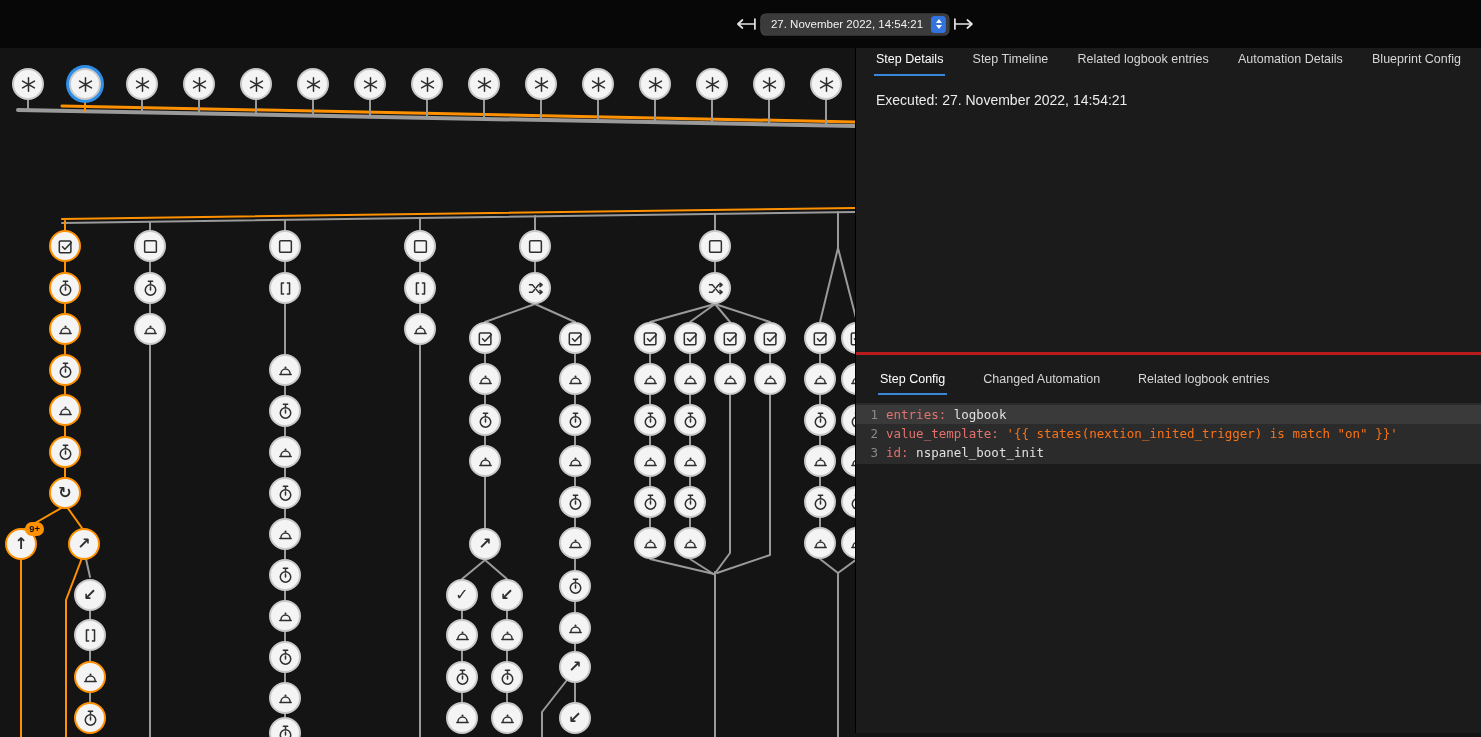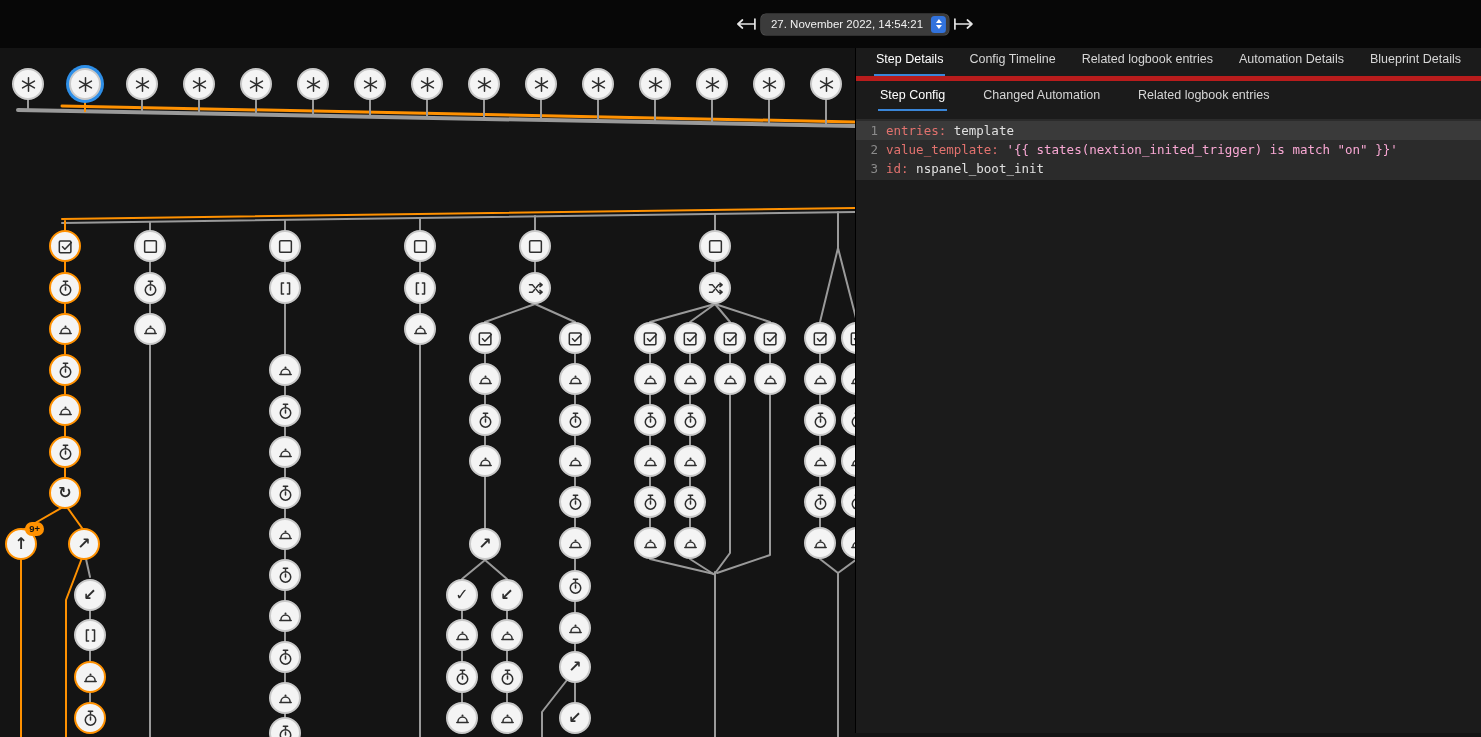--- a/index.html
+++ b/index.html
@@ -31,28 +31,28 @@
 
   
   .panel{position:absolute;left:855px;top:44px;width:626px;height:689px;background:#1b1b1b;border-left:1px solid #000;box-sizing:border-box;display:flex;flex-direction:column;z-index:5}
   .tabs{display:flex;align-items:stretch;height:32px;flex:none}
   .tabs-top{justify-content:space-between;padding:0 18px}
   .tabs-bottom{justify-content:flex-start;gap:34px;padding:0 22px;height:30px}
   .tab{display:flex;align-items:center;color:#d6d6d6;font-size:12.5px;border-bottom:2px solid transparent;padding:0 2px;cursor:pointer;white-space:nowrap}
   .tab.active{color:#fff;border-bottom-color:#3a86d8}
   .pcontent{height:276px;flex:none}
   .executed{color:#ececec;font-size:14px;padding:16px 20px}
-  .pbottom{flex:1;border-top:5px solid #b91c1c;padding-top:0}
+  .pbottom{flex:1;border-top:3px solid #b91c1c;padding-top:10px}
   .code{margin-top:8px;background:#2b2b2b;font-family:"DejaVu Sans Mono",monospace;font-size:12.5px;padding:2px 0}
   .codeline{display:flex;height:19px;line-height:19px}
   .codeline.activeline{background:#3a3a3a}
   .ln{width:22px;flex:none;text-align:right;color:#8b8b8b;padding-right:8px}
   .lc{white-space:pre}
   .tok-key{color:#e2726e}
-  .tok-str{color:#f9a8d4}
+  .tok-str{color:#f97316}
   .tok-plain{color:#e0e0e0}
 </style>
 </head>
 <body>
 
 <div class="topbar">
   <div class="tracebar">
     <button class="nav">
       <svg class="navicon" width="22" height="12" viewBox="0 0 22 12">
           <path d="M20 1v10M19 6H3M7.5 2L3 6l4.5 4"></path>
@@ -753,35 +753,38 @@
       </div>
       <div class="node active" style="left: 68px; top: 480px;">
         <span class="ticon">↗</span>
       </div>
     </div>
 </div>
 
 <div class="panel">
   <div class="tabs tabs-top" id="tabsTop">
       <div class="tab active">Step Details</div>
-      <div class="tab">Config Timeline</div>
+      <div class="tab">Step Timeline</div>
       <div class="tab">Related logbook entries</div>
       <div class="tab">Automation Details</div>
-      <div class="tab">Blueprint Details</div>
+      <div class="tab">Blueprint Config</div>
     </div>
+  <div class="pcontent">
+    <div class="executed">Executed: 27. November 2022, 14:54:21</div>
+  </div>
   <div class="pbottom">
     <div class="tabs tabs-bottom" id="tabsBottom">
         <div class="tab active">Step Config</div>
         <div class="tab">Changed Automation</div>
         <div class="tab">Related logbook entries</div>
       </div>
     <div class="code" id="code">
         <div class="codeline activeline">
           <span class="ln">1</span>
-          <span class="lc"><span class="tok-key">entries:</span><span class="tok-plain"> template</span></span>
+          <span class="lc"><span class="tok-key">entries:</span><span class="tok-plain"> logbook</span></span>
         </div>
         <div class="codeline">
           <span class="ln">2</span>
           <span class="lc"><span class="tok-key">value_template:</span><span class="tok-str"> '{{ states(nextion_inited_trigger) is match "on" }}'</span></span>
         </div>
         <div class="codeline">
           <span class="ln">3</span>
           <span class="lc"><span class="tok-key">id:</span><span class="tok-plain"> nspanel_boot_init</span></span>
         </div>
       </div>

